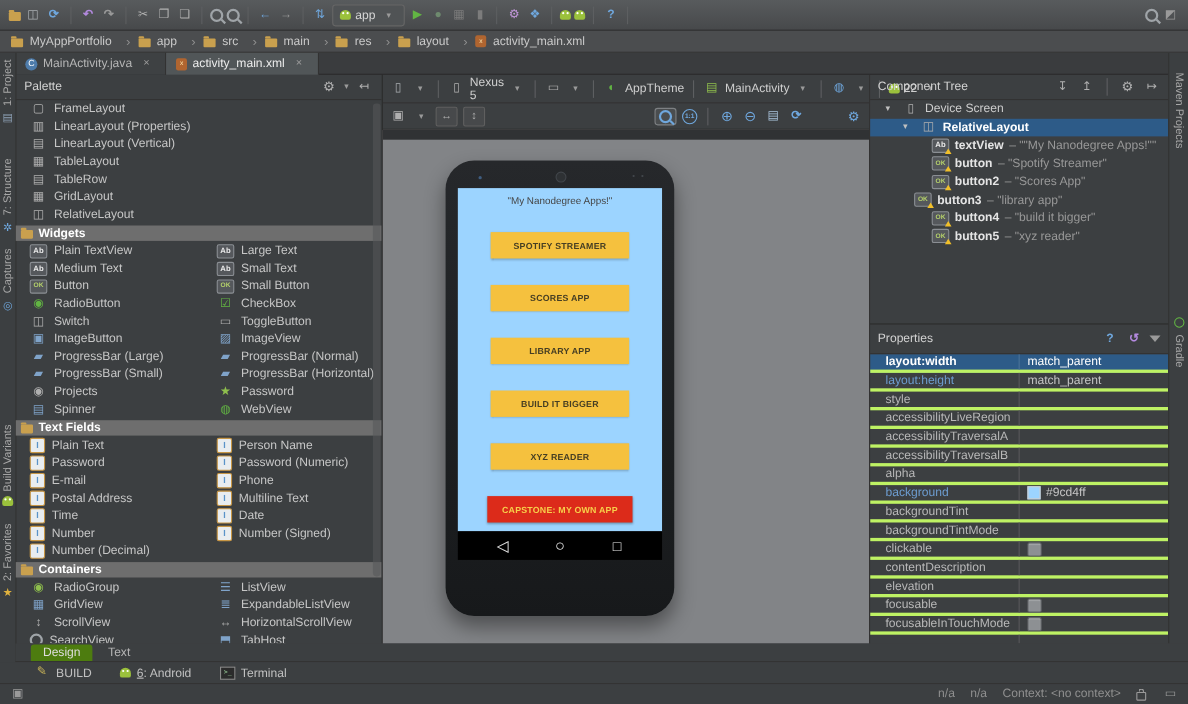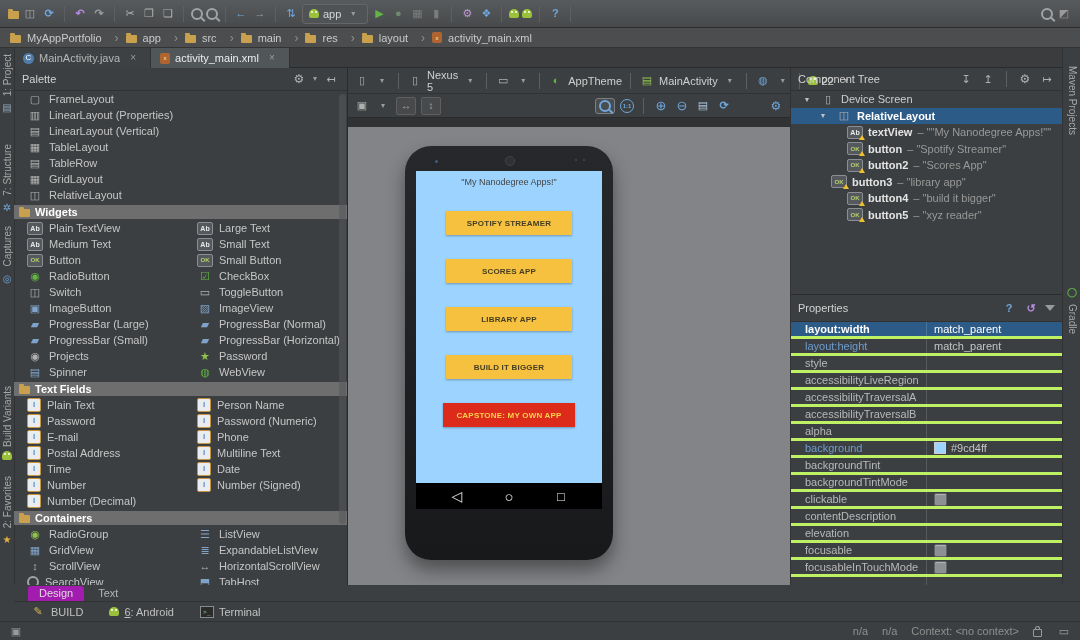--- a/index.html
+++ b/index.html
@@ -95,21 +95,21 @@
   .prow{height:17px;display:flex;border-bottom:3px solid #bef264;box-sizing:border-box;}
   .pkey{width:136px;flex:none;display:flex;align-items:center;padding-left:14px;border-right:1px solid #57595b;color:#b8b8b8;overflow:hidden;white-space:nowrap;box-sizing:border-box;}
   .pkey.blue{color:#6d9dd0;}
   .pval{flex:1;display:flex;align-items:center;padding-left:7px;color:#c4c4c4;overflow:hidden;white-space:nowrap;}
   .prow.selected{background:#2d5b88;}
   .prow.selected .pkey{color:#fff;font-weight:bold;border-right-color:#4a7399;}
   .prow.selected .pval{color:#fff;}
   
   #designbar{left:14px;top:585px;width:1066px;height:17px;background:#3c3f41;border-bottom:1px solid #323232;display:flex;align-items:center;padding-left:14px;gap:3px;box-sizing:border-box;}
   .dtab{height:15px;display:flex;align-items:center;padding:0 11px;color:#b4b4b4;border-radius:3px 3px 0 0;}
-  .dtab.active{background:#a21caf;color:#dedede;}
+  .dtab.active{background:#4d7c0f;color:#dedede;}
   #toolwin{left:0;top:602px;width:1080px;height:20px;background:#3c3f41;border-bottom:1px solid #323232;display:flex;align-items:center;padding:0 10px 0 30px;gap:26px;box-sizing:border-box;color:#c0c0c0;}
   .twitem{display:flex;align-items:center;gap:5px;}
   #twright{margin-left:auto;display:flex;gap:32px;padding-right:12px;margin-top:38px;}
   #statusbar{left:0;top:622px;width:1080px;height:18px;background:#3c3f41;display:flex;align-items:center;padding:0 8px;gap:14px;box-sizing:border-box;color:#8f8f8f;}
   #sbright{margin-left:auto;display:flex;align-items:center;gap:14px;justify-content:center;}
   .u{text-decoration:underline;}
 </style>
 </head>
 <body>
 
@@ -511,20 +511,21 @@
       <div class="dotl"></div>
       <div class="dotr1"></div>
       <div class="dotr2"></div>
       <div id="screen">
         <div class="pbody" id="pbody" style="background: rgb(156, 212, 255);">
           <div class="cap">"My Nanodegree Apps!"</div>
         <div class="abtn" style="background: rgb(245, 193, 62); color: rgb(70, 62, 35);">SPOTIFY STREAMER</div>
             <div class="abtn" style="background: rgb(245, 193, 62); color: rgb(70, 62, 35);">SCORES APP</div>
             <div class="abtn" style="background: rgb(245, 193, 62); color: rgb(70, 62, 35);">LIBRARY APP</div>
             <div class="abtn" style="background: rgb(245, 193, 62); color: rgb(70, 62, 35);">BUILD IT BIGGER</div>
+            <div class="abtn" style="background: rgb(245, 193, 62); color: rgb(70, 62, 35);">XYZ READER</div>
             <div class="abtn" style="background: rgb(220, 43, 26); color: rgb(247, 208, 74); width: 132px;">CAPSTONE: MY OWN APP</div>
           </div>
         <div class="nav">
           <span class="ic" style="color: rgb(228, 228, 228); font-size: 14px;">◁</span>
           <span class="ic" style="color: rgb(228, 228, 228); font-size: 15px;">○</span>
           <span class="ic" style="color: rgb(228, 228, 228); font-size: 13px;">□</span>
         </div>
       </div>
     </div>
   </div>

